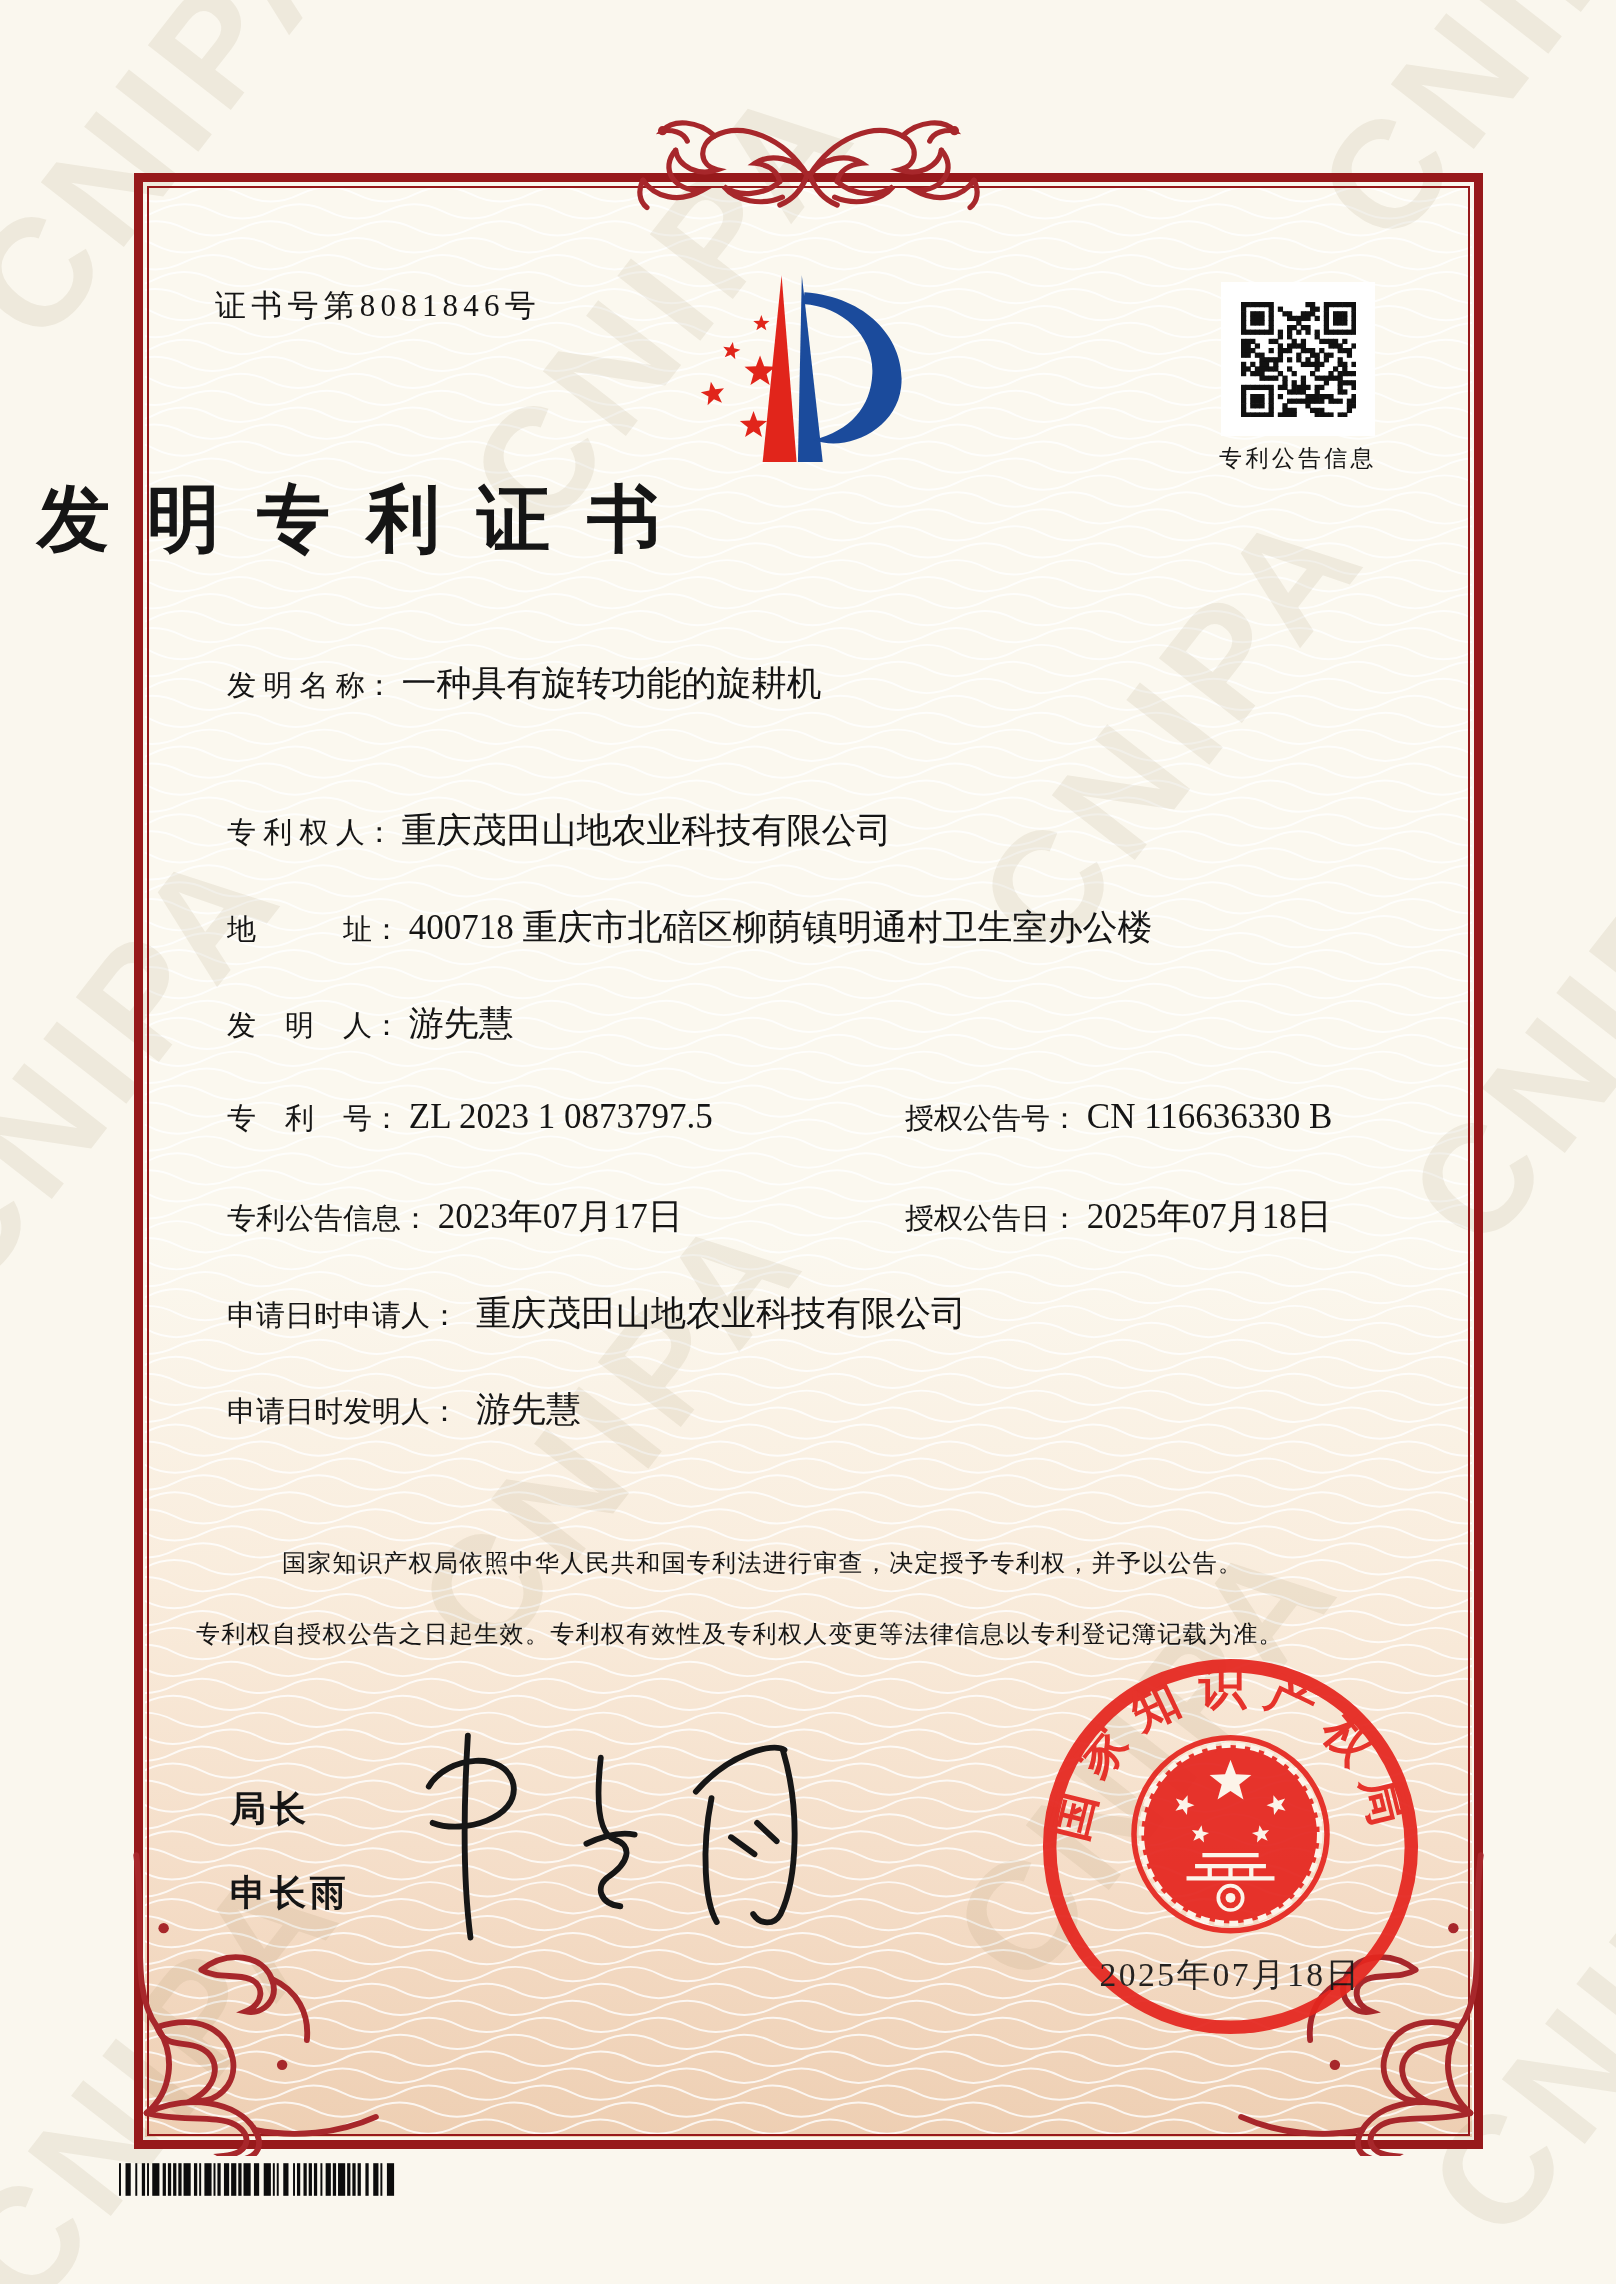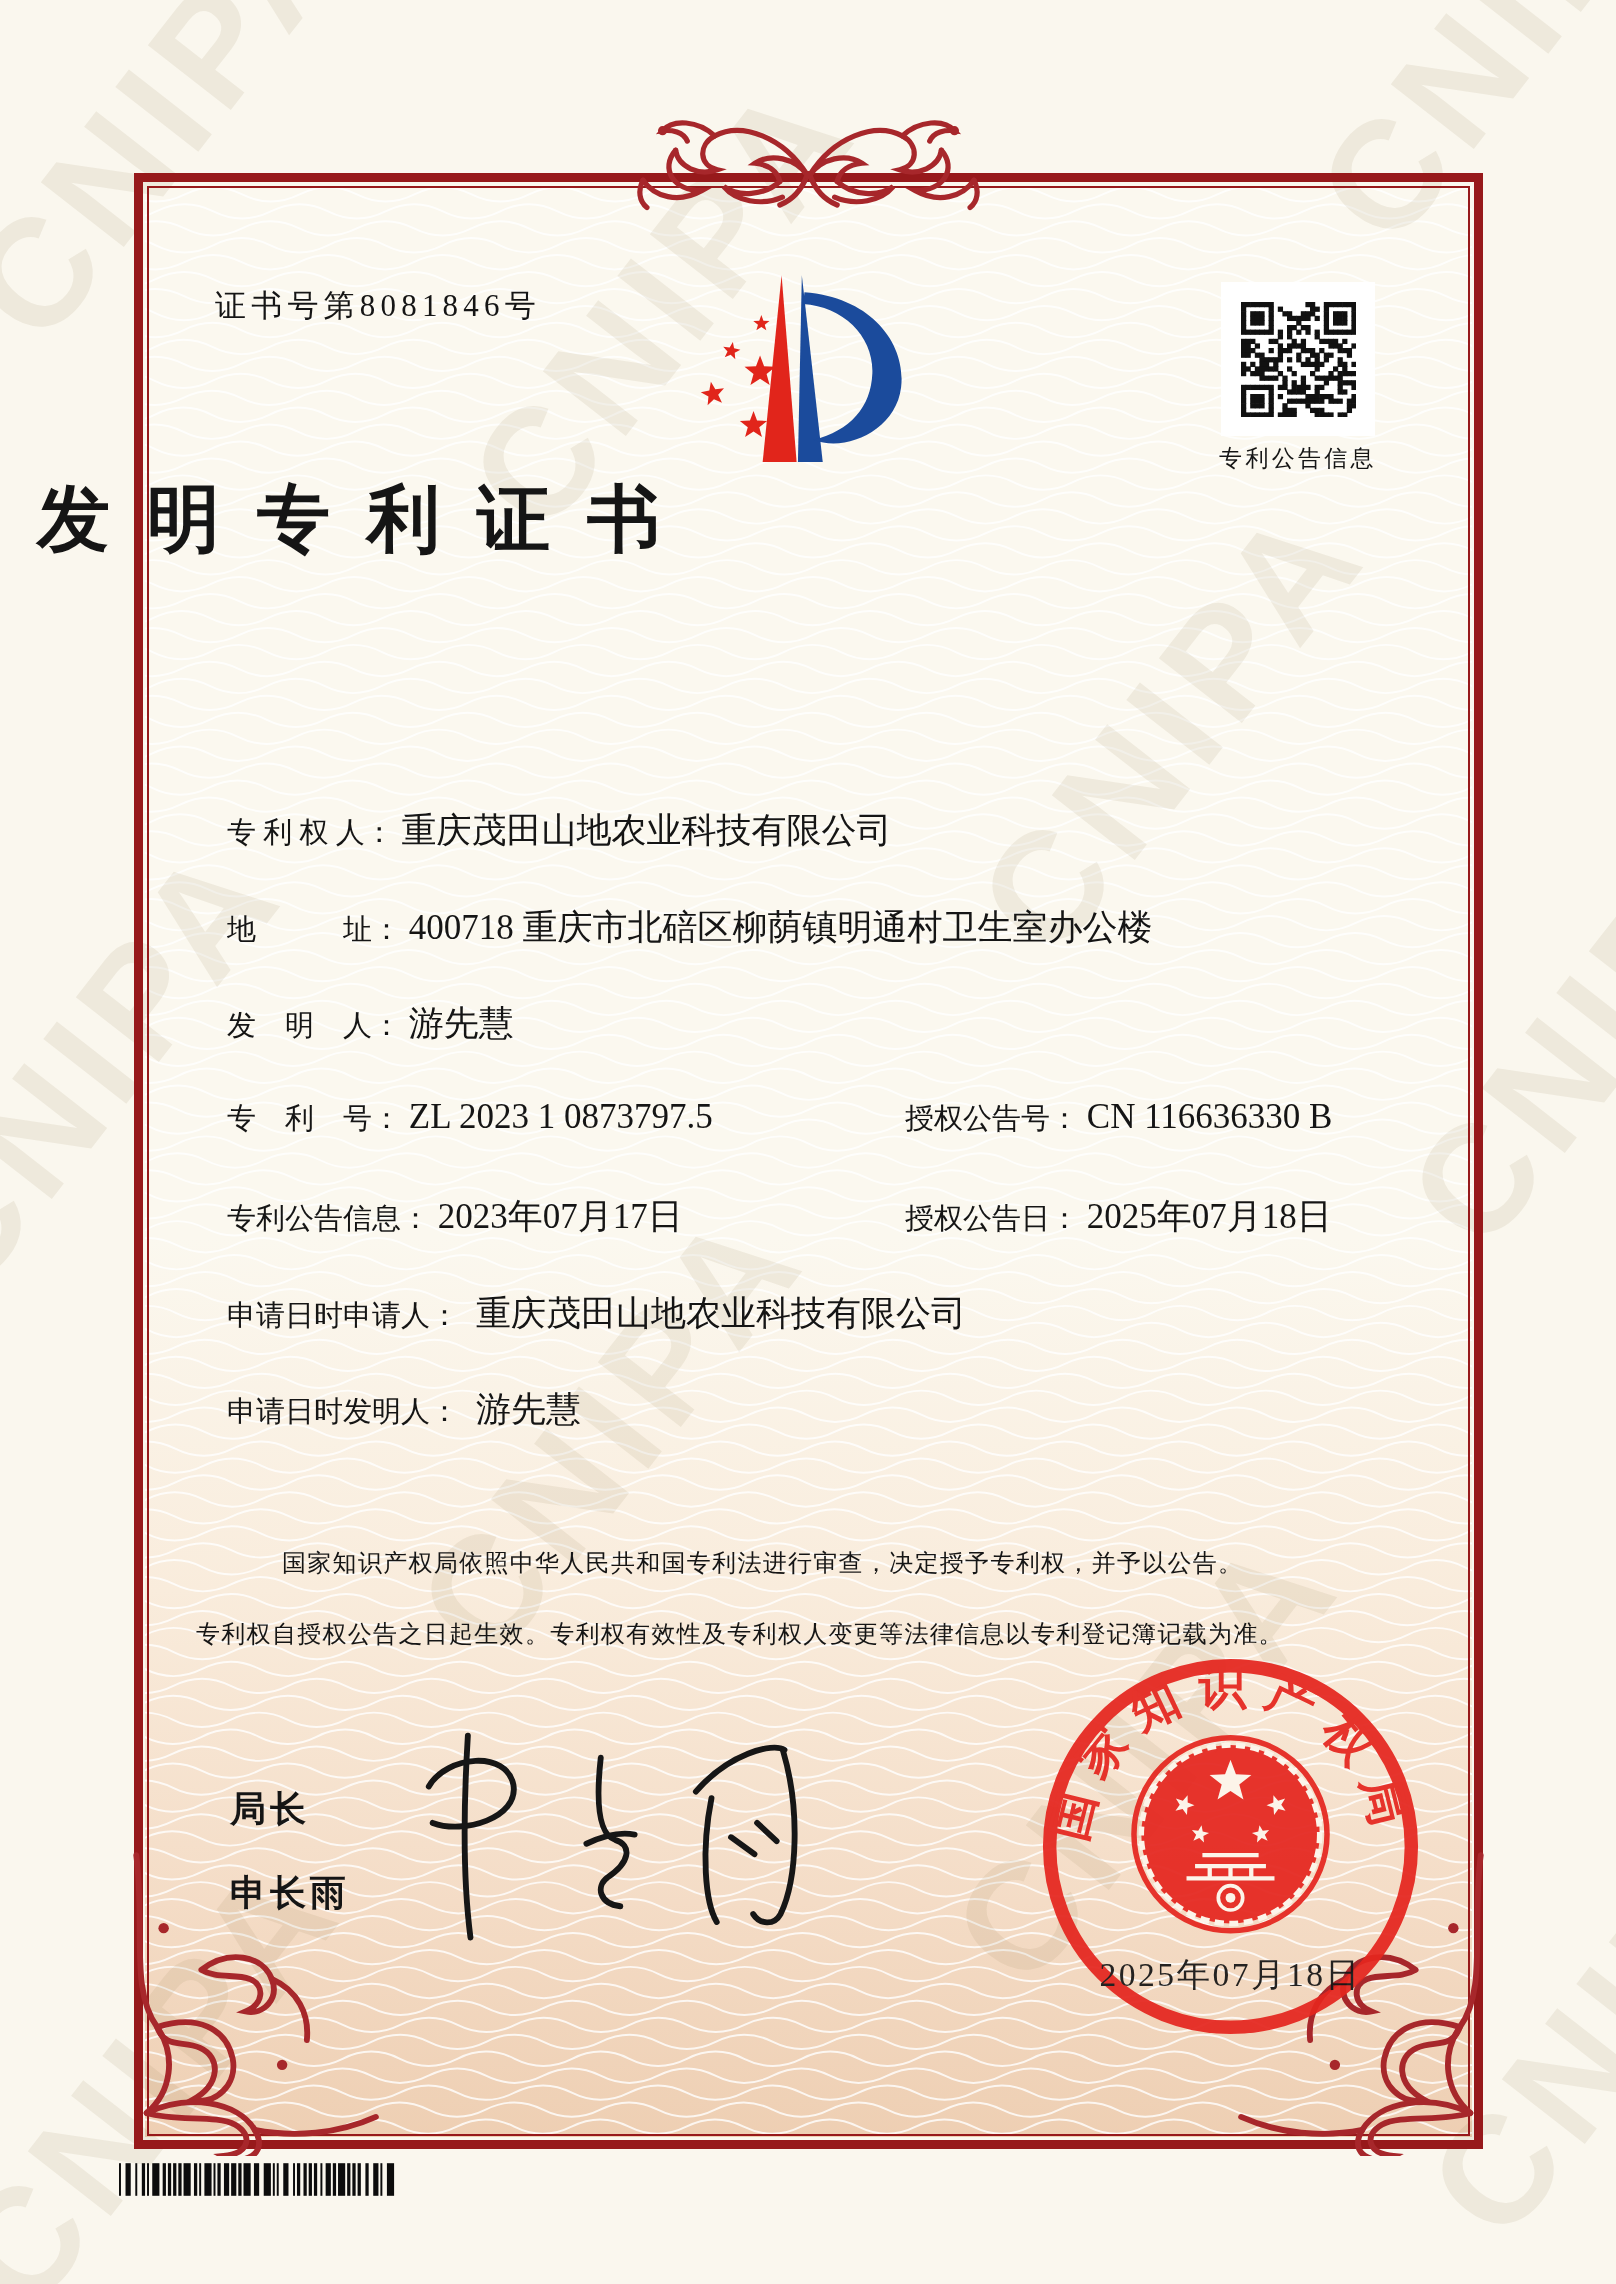--- a/index.html
+++ b/index.html
@@ -564,20 +564,23 @@
           <rect x="126.72" y="168.96" width="8" height="8" fill="#111"></rect>
           <rect x="133.76" y="168.96" width="8" height="8" fill="#111"></rect>
           <rect x="147.84" y="168.96" width="8" height="8" fill="#111"></rect>
           <rect x="154.88" y="168.96" width="8" height="8" fill="#111"></rect>
         </svg>
     </div>
     <div class="qr-label">专利公告信息</div>
 
     <div class="title">发明专利证书</div>
 
+    <div class="row" style="top:660px">
+      <span class="lab">发 明 名 称：</span><span class="val">一种具有旋转功能的旋耕机</span>
+    </div>
     <div class="row" style="top:807px">
       <span class="lab">专 利 权 人：</span><span class="val">重庆茂田山地农业科技有限公司</span>
     </div>
     <div class="row" style="top:904px">
       <span class="lab">地　　　址：</span><span class="val">400718 重庆市北碚区柳荫镇明通村卫生室办公楼</span>
     </div>
     <div class="row" style="top:1000px">
       <span class="lab">发　明　人：</span><span class="val">游先慧</span>
     </div>
     <div class="row" style="top:1097px">

